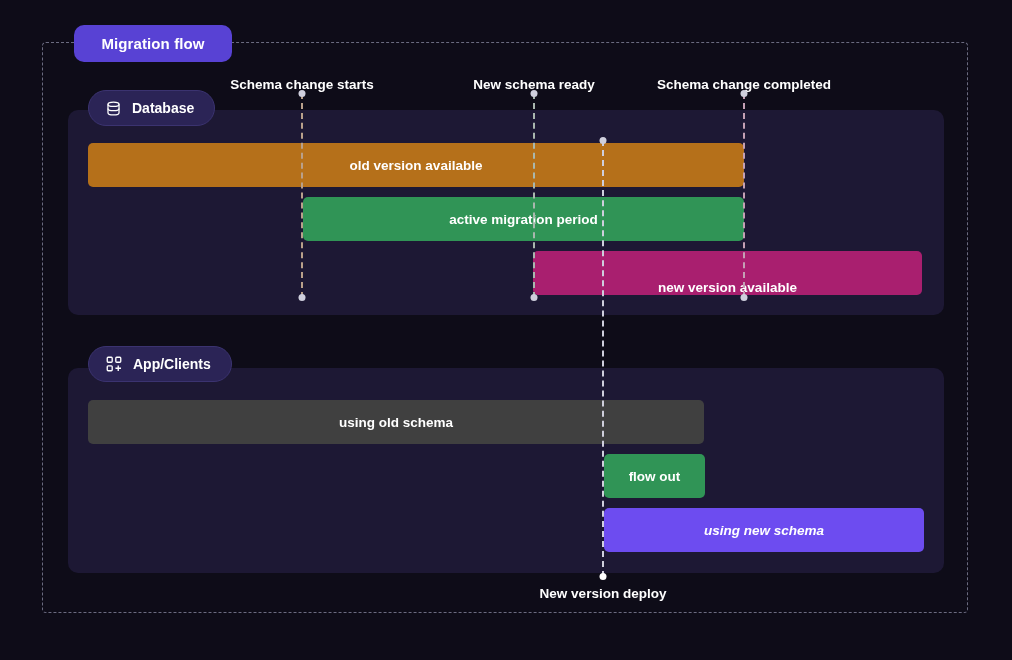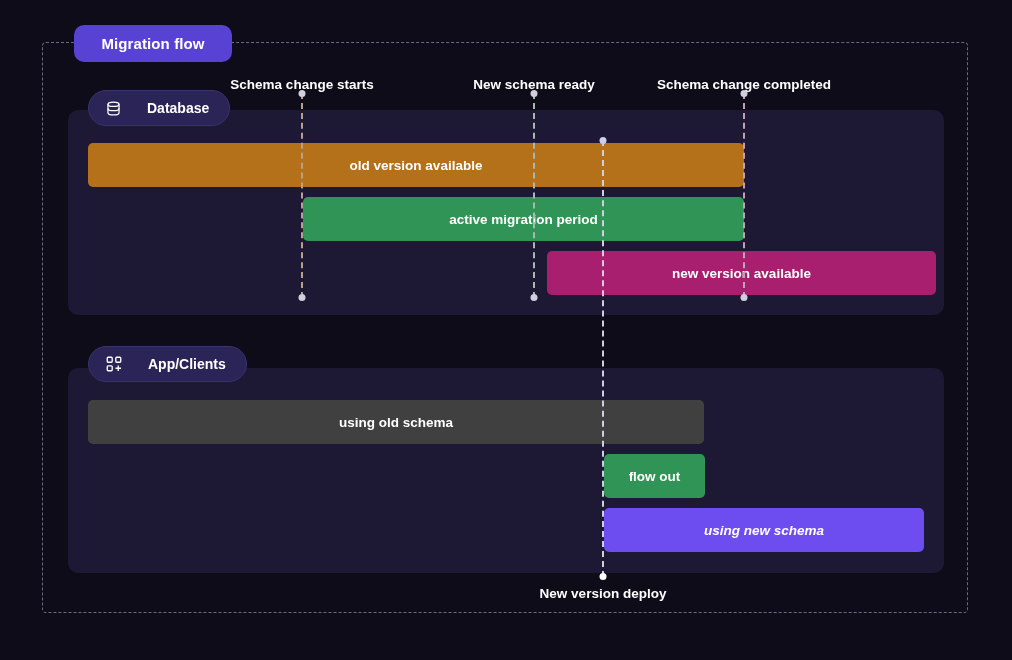--- a/index.html
+++ b/index.html
@@ -43,21 +43,21 @@
   #lane-db{top:110px;height:205px;}
   #lane-app{top:368px;height:205px;}
 
   
   .lane-badge{
     position:absolute;
     height:36px;
     background:#2b2456;
     border:1px solid #3b3370;
     border-radius:18px;
-    display:flex;align-items:center;gap:25px;
+    display:flex;align-items:center;gap:10px;
     padding:0 20px 0 16px;
     box-sizing:border-box;
     color:#ffffff;font-size:14px;font-weight:bold;
     z-index:25;
   }
   #badge-db{left:88px;top:90px;}
   #badge-app{left:88px;top:346px;}
   .lane-badge svg{display:block;}
 
   
@@ -96,21 +96,21 @@
     color:#ffffff;font-size:13.5px;font-weight:bold;
     z-index:12;
     box-sizing:border-box;
     overflow:hidden;
     white-space:nowrap;
   }
 
   
   #bar-old      {left:88px; top:143px; width:656px; background:#b5701a;}
   #bar-active   {left:303px;top:197px; width:441px; background:#309456;}
-  #bar-newver   {left:547px;top:251px; width:389px; background:#a91f6f;}
+  #bar-newver   {left:533px;top:251px; width:389px; background:#a91f6f;align-items:flex-end;}
   
   #bar-oldschema{left:88px; top:400px; width:616px; background:#404040;}
   #bar-rollout  {left:604px;top:454px; width:101px; background:#309456;}
   #bar-newschema{left:604px;top:508px; width:320px; background:#6d4cf0;font-style:italic;}
 </style>
 </head>
 <body>
 
 <div id="stage">
 

